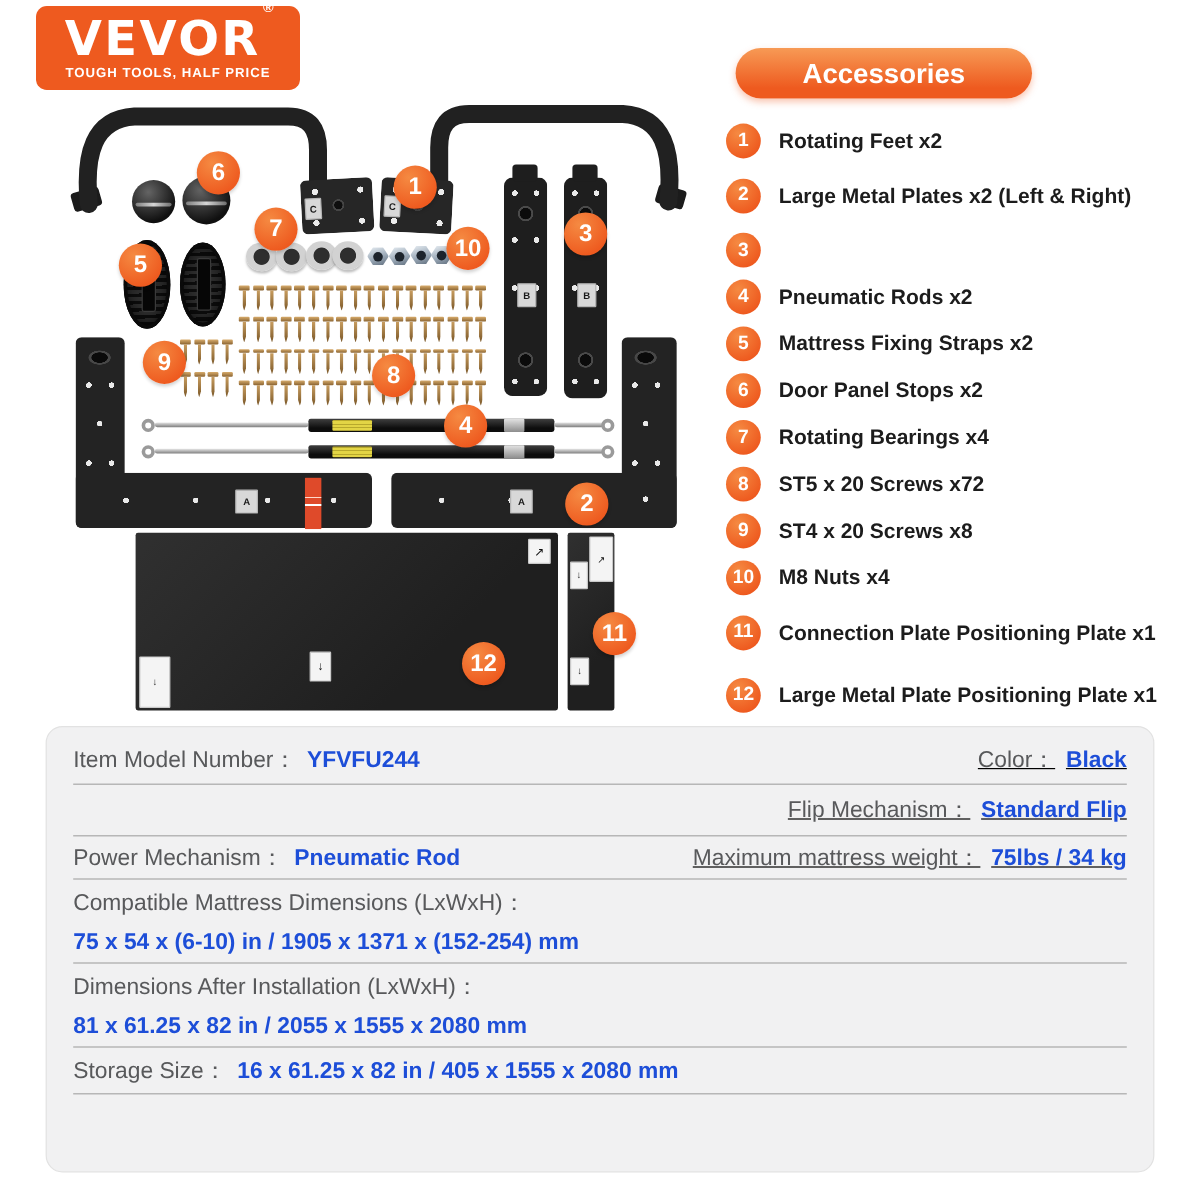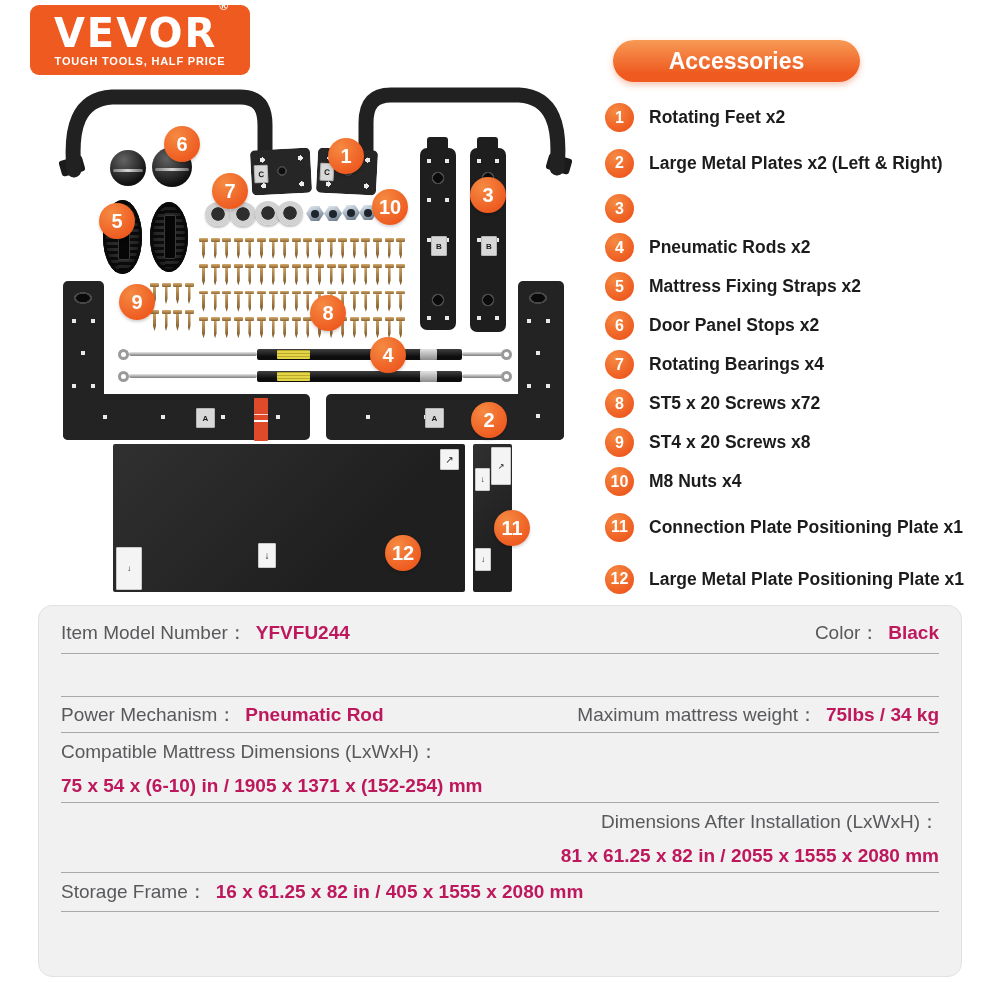--- a/index.html
+++ b/index.html
@@ -89,23 +89,23 @@
       radial-gradient(circle 2.6px at 12px 36px,#ececec 97%,transparent),
       radial-gradient(circle 2.6px at 50px 36px,#ececec 97%,transparent),
       radial-gradient(circle 6px at 31px 22px,#0e0e0e 55%,#454545 60% 80%,transparent 84%);}
 
   
   .spec{position:absolute;left:38px;top:605px;width:924px;height:372px;background:#f1f1f2;border:1px solid #e2e2e2;
     border-radius:14px;box-sizing:border-box;padding:6px 22px 0 22px;font-size:19px;}
   .spec-row{display:flex;align-items:center;border-bottom:1.6px solid #a8a8a8;box-sizing:border-box;}
   .spec-row.stacked{flex-direction:column;align-items:flex-start;justify-content:center;gap:10px;}
   .spec-cell{display:flex;align-items:baseline;white-space:nowrap;}
-  .spec-cell.right{margin-left:auto;}
+  .spec-cell.right{margin-left:auto;text-decoration:underline;}
   .spec-label{color:#58595b;}
-  .spec-value{color:#be185d;font-weight:bold;margin-left:9px;}
+  .spec-value{color:#1d4ed8;font-weight:bold;margin-left:9px;}
 </style>
 </head>
 <body>
 
 <div class="logo">
   <div><span class="logo-brand">VEVOR</span><span class="logo-reg">®</span></div>
   <div class="logo-tag">TOUGH TOOLS, HALF PRICE</div>
 </div>
 
 <div class="abs" style="left:0;top:0;width:600px;height:600px;">
@@ -350,38 +350,42 @@
       <span class="spec-cell">
         <span class="spec-label">Item Model Number：</span>
         <span class="spec-value">YFVFU244</span>
       </span>
       <span class="spec-cell right">
         <span class="spec-label">Color：</span>
         <span class="spec-value">Black</span>
       </span>
     </div>
     <div class="spec-row" style="height: 43px;">
+      <span class="spec-cell right">
+        <span class="spec-label">Flip Mechanism：</span>
+        <span class="spec-value">Standard Flip</span>
+      </span>
     </div>
     <div class="spec-row" style="height: 36px;">
       <span class="spec-cell">
         <span class="spec-label">Power Mechanism：</span>
         <span class="spec-value">Pneumatic Rod</span>
       </span>
       <span class="spec-cell right">
         <span class="spec-label">Maximum mattress weight：</span>
         <span class="spec-value">75lbs / 34 kg</span>
       </span>
     </div>
     <div class="spec-row stacked" style="height: 70px;">
       <span class="spec-label">Compatible Mattress Dimensions (LxWxH)：</span>
       <span class="spec-value" style="margin-left: 0px;">75 x 54 x (6-10) in / 1905 x 1371 x (152-254) mm</span>
     </div>
-    <div class="spec-row stacked" style="height: 70px; align-items: flex-end;">
+    <div class="spec-row stacked" style="height: 70px;">
       <span class="spec-label">Dimensions After Installation (LxWxH)：</span>
       <span class="spec-value" style="margin-left: 0px;">81 x 61.25 x 82 in / 2055 x 1555 x 2080 mm</span>
     </div>
     <div class="spec-row" style="height: 39px;">
       <span class="spec-cell">
-        <span class="spec-label">Storage Frame：</span>
+        <span class="spec-label">Storage Size：</span>
         <span class="spec-value">16 x 61.25 x 82 in / 405 x 1555 x 2080 mm</span>
       </span>
     </div>
   </div>
 
 </body></html>

